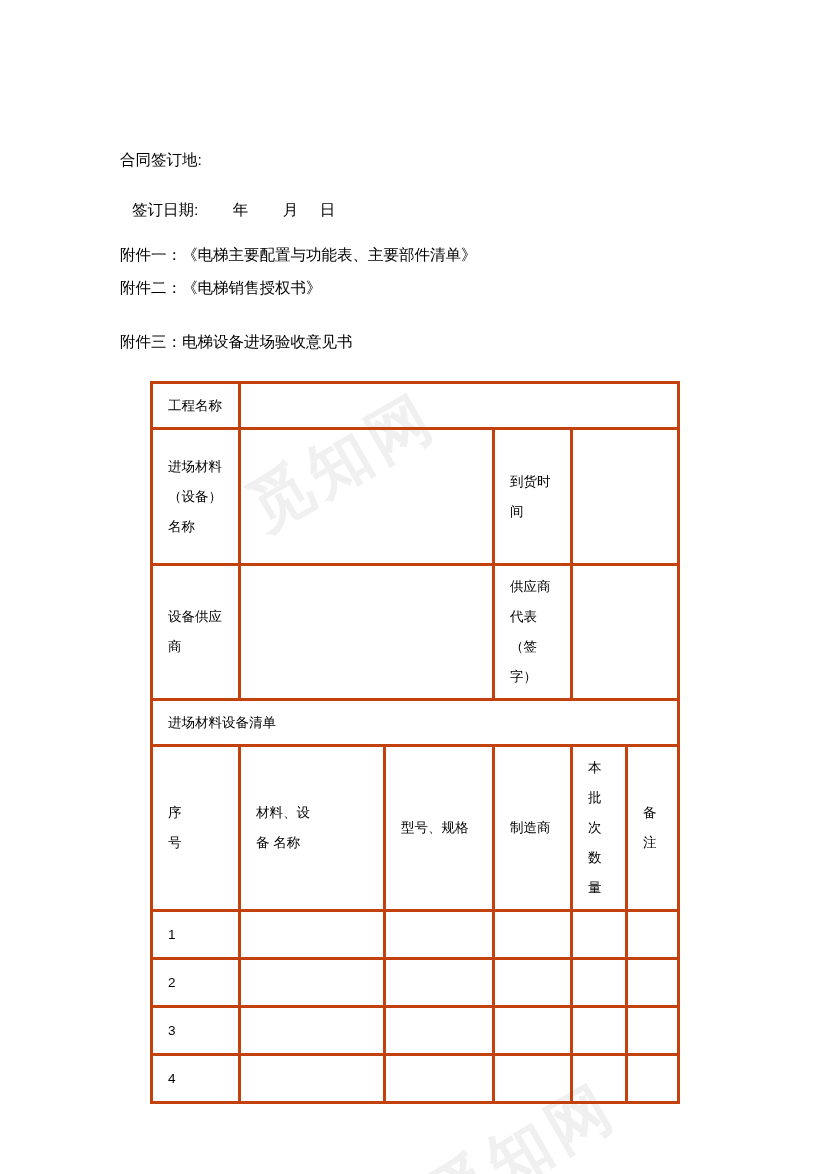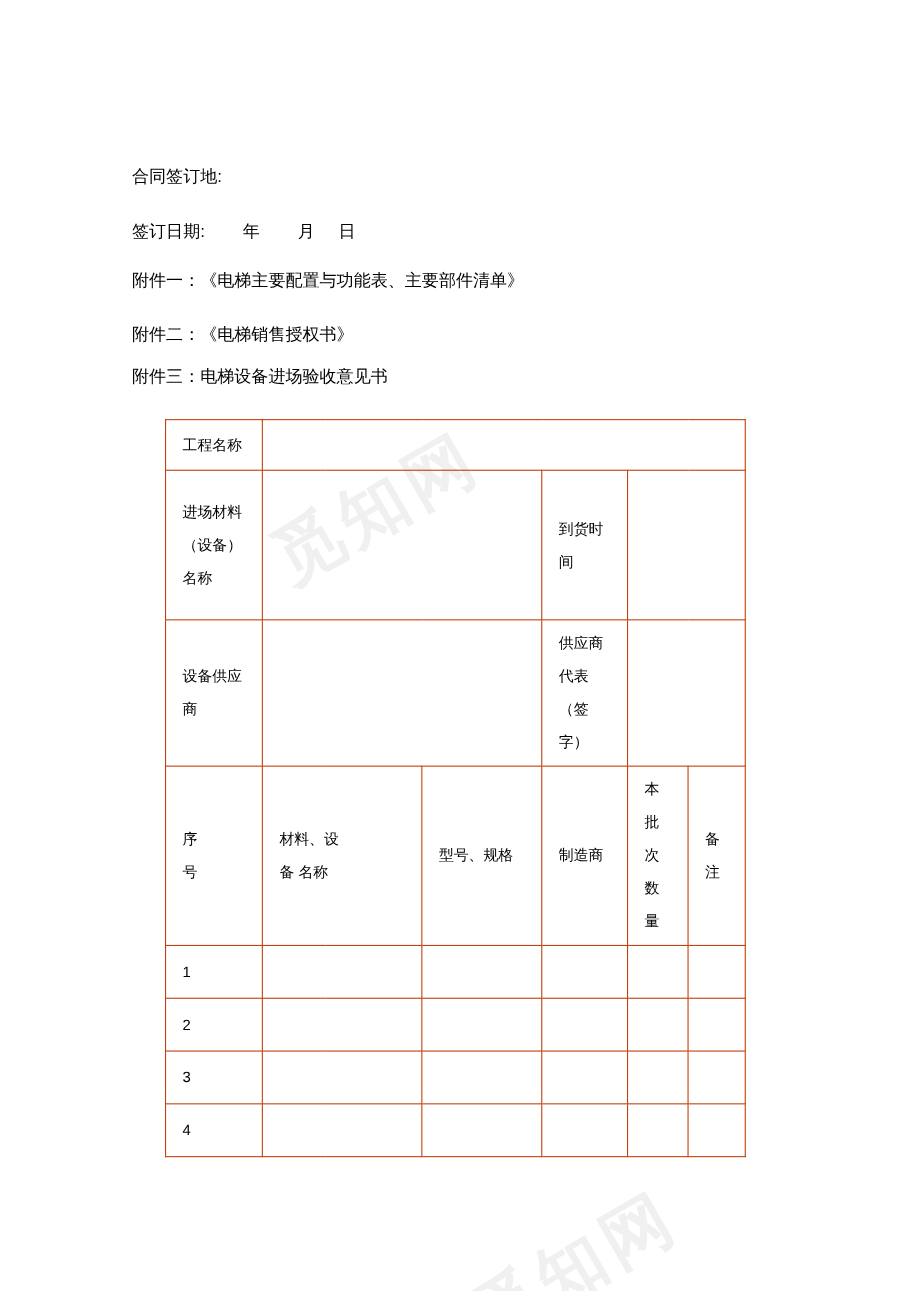--- a/index.html
+++ b/index.html
@@ -54,46 +54,46 @@
     font-size: 15.5px;
     font-family: "Liberation Sans", sans-serif;
     white-space: pre;
     margin-top: 44px;
   }
   .sign-place {
     left: 120px;
     top: 106px;
   }
   .sign-date {
-    left: 120px;
+    left: 132px;
     top: 156px;
     text-align: center;
   }
   .attach {
     position: absolute;
     left: 120px;
     font-weight: normal;
     font-size: 15.5px;
     font-family: "Liberation Serif", "DejaVu Serif", serif;
     white-space: pre;
   }
   .att1 { top: 245px; }
-  .att2 { top: 294px; }
+  .att2 { top: 278px; }
   .att3 { top: 332px; }
 
   table.form {
     position: absolute;
     left: 150px;
     top: 381px;
     border-collapse: collapse;
     width: 527px;
     table-layout: fixed;
   }
   table.form td {
-    border: 1px solid #c2410c;
+    border: 3px solid #c2410c;
     font-size: 13.5px;
     font-family: "Liberation Sans", sans-serif;
     padding: 6px 15px;
     vertical-align: middle;
     line-height: 30px;
     box-sizing: border-box;
   }
   td.tall { height: 136px; vertical-align: middle; }
   td.mid { height: 46px; }
   td.two { height: 86px; margin-left: 13px; }
@@ -153,20 +153,23 @@
               <span style="display:block">商</span>
             </td>
         <td class="two empty" colspan="3"></td>
         <td class="two cell-multiline">
               <span style="display:block">供应商代表</span>
               <span style="display:block">（签字）</span>
             </td>
         <td class="two empty" colspan="2"></td>
       </tr>
 
+      <tr>
+        <td class="mid" colspan="7">进场材料设备清单</td>
+      </tr>
 
       <tr>
         <td class="two cell-multiline" style="width:57px">
               <span style="display:block">序</span>
               <span style="display:block">号</span>
             </td>
         <td class="two cell-multiline" colspan="2">
               <span style="display:block">材料、设</span>
               <span style="display:block">备  名称</span>
             </td>

